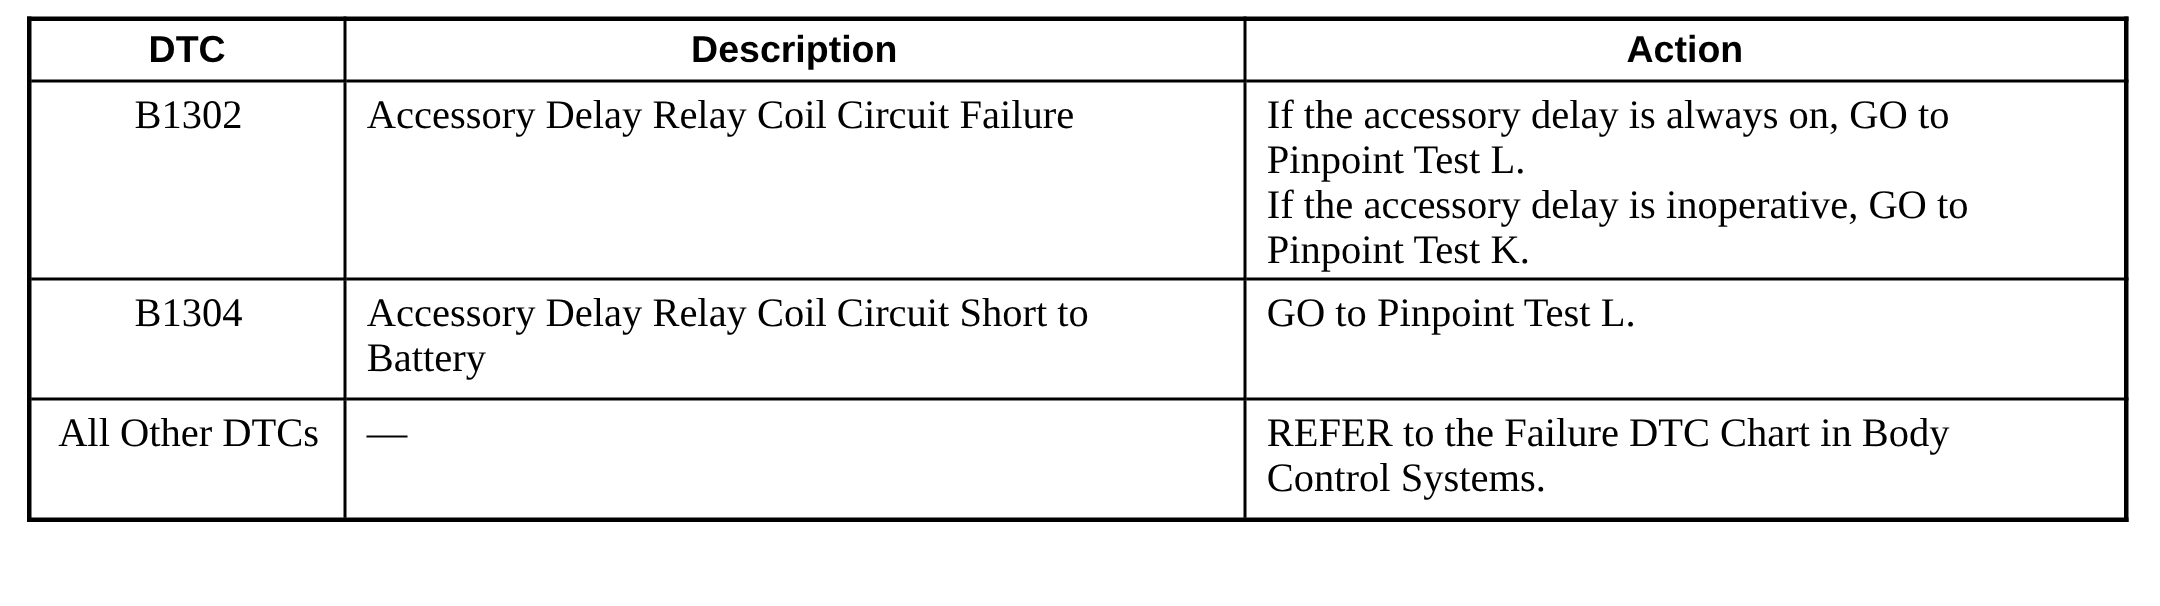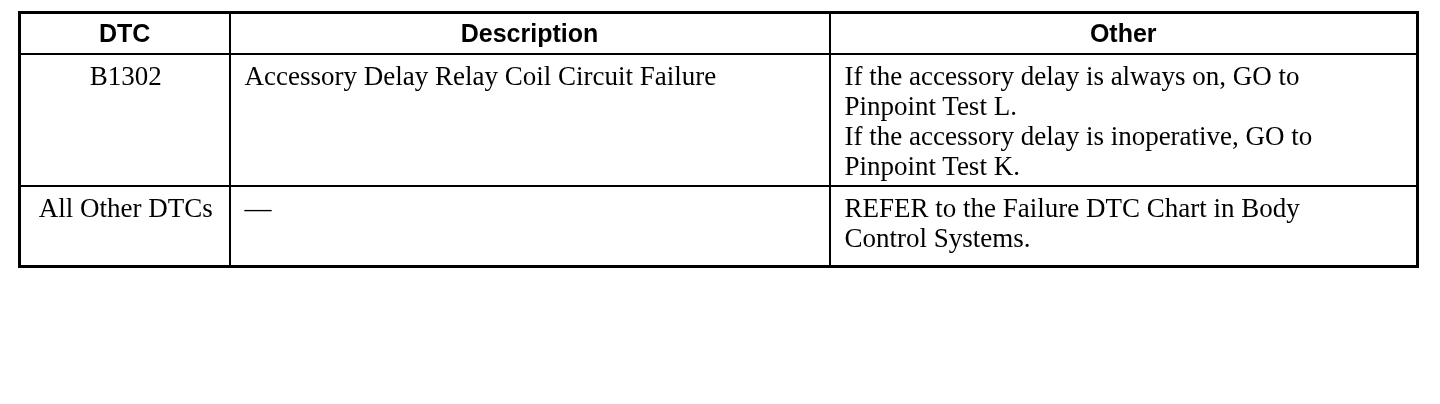--- a/index.html
+++ b/index.html
@@ -71,31 +71,37 @@
   <table class="dtc-table">
     <colgroup>
       <col class="col-dtc">
       <col class="col-desc">
       <col class="col-action">
     </colgroup>
     <thead>
       <tr>
         <th>DTC</th>
         <th>Description</th>
-        <th>Other</th>
+        <th>Action</th>
       </tr>
     </thead>
     <tbody>
       <tr class="row-1">
         <td class="cell-dtc">B1302</td>
         <td class="cell-description">Accessory Delay Relay Coil Circuit Failure</td>
         <td class="cell-action">If the accessory delay is always on, GO to
 Pinpoint Test L.
 If the accessory delay is inoperative, GO to
 Pinpoint Test K.</td>
+      </tr>
+      <tr class="row-2">
+        <td class="cell-dtc">B1304</td>
+        <td class="cell-description">Accessory Delay Relay Coil Circuit Short to
+Battery</td>
+        <td class="cell-action">GO to Pinpoint Test L.</td>
       </tr>
       <tr class="row-3">
         <td class="cell-dtc">All Other DTCs</td>
         <td class="cell-description">—</td>
         <td class="cell-action">REFER to the Failure DTC Chart in Body
 Control Systems.</td>
       </tr>
     </tbody>
   </table>
 

